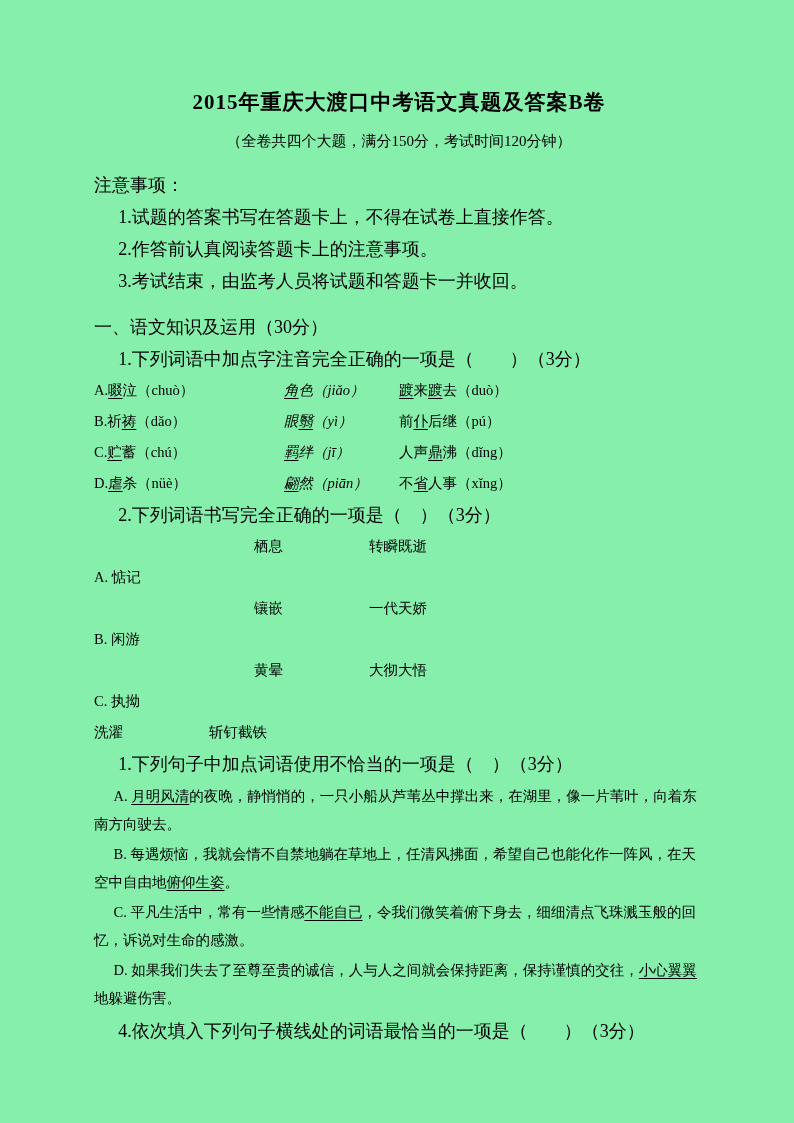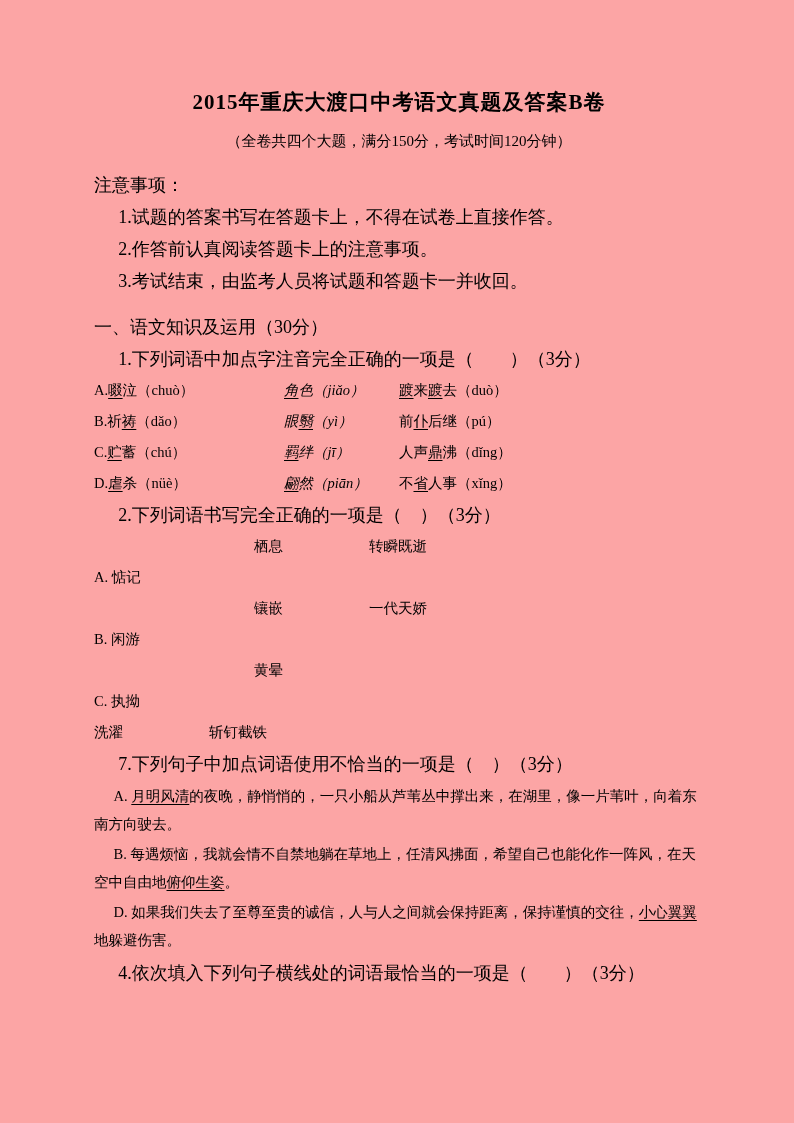--- a/index.html
+++ b/index.html
@@ -5,21 +5,21 @@
   html, body { margin: 0; padding: 0; background: #ffffff; }
   body {
     width: 794px; height: 1123px; overflow: hidden;
     font-family: "Liberation Serif", "DejaVu Serif", serif;
     color: #000000;
   }
   .page {
     box-sizing: border-box;
     width: 794px; height: 1123px;
     padding: 88px 90px 40px 94px;
-    background: #fca5a5;
+    background: #86efac;
   }
   .title {
     text-align: center;
     font-size: 21px;
     font-weight: bold;
     margin: 0 0 16px 0;
     letter-spacing: 1px;
   }
   .subtitle {
     text-align: center;
@@ -105,29 +105,31 @@
         <div class="c3"><span>转瞬既逝</span></div>
       </div>
       <div class="row">
         <div class="c1"><span>B. 闲游</span></div>
         <div class="c2"><span>镶嵌</span></div>
         <div class="c3"><span>一代天娇</span></div>
       </div>
       <div class="row">
         <div class="c1"><span>C. 执拗</span></div>
         <div class="c2"><span>黄晕</span></div>
+        <div class="c3"><span>大彻大悟</span></div>
       </div>
       <div class="row">
         <div class="c2"><span>洗濯</span></div>
         <div class="c3"><span>斩钉截铁</span></div>
       </div>
     </div>
 
-  <div class="line indent">7.下列句子中加点词语使用不恰当的一项是（　）（3分）</div>
+  <div class="line indent">1.下列句子中加点词语使用不恰当的一项是（　）（3分）</div>
   <div>
       <div class="para"><span>A. </span><span class="dot">月明风清</span><span>的夜晚，静悄悄的，一只小船从芦苇丛中撑出来，在湖里，像一片苇叶，向着东南方向驶去。</span></div>
       <div class="para"><span>B. 每遇烦恼，我就会情不自禁地躺在草地上，任清风拂面，希望自己也能化作一阵风，在天空中自由地</span><span class="dot">俯仰生姿</span><span>。</span></div>
+      <div class="para"><span>C. 平凡生活中，常有一些情感</span><span class="dot">不能自已</span><span>，令我们微笑着俯下身去，细细清点飞珠溅玉般的回忆，诉说对生命的感激。</span></div>
       <div class="para"><span>D. 如果我们失去了至尊至贵的诚信，人与人之间就会保持距离，保持谨慎的交往，</span><span class="dot">小心翼翼</span><span>地躲避伤害。</span></div>
     </div>
 
   <div class="line indent">4.依次填入下列句子横线处的词语最恰当的一项是（　　）（3分）</div>
 
 </div>
 
 </body></html>

